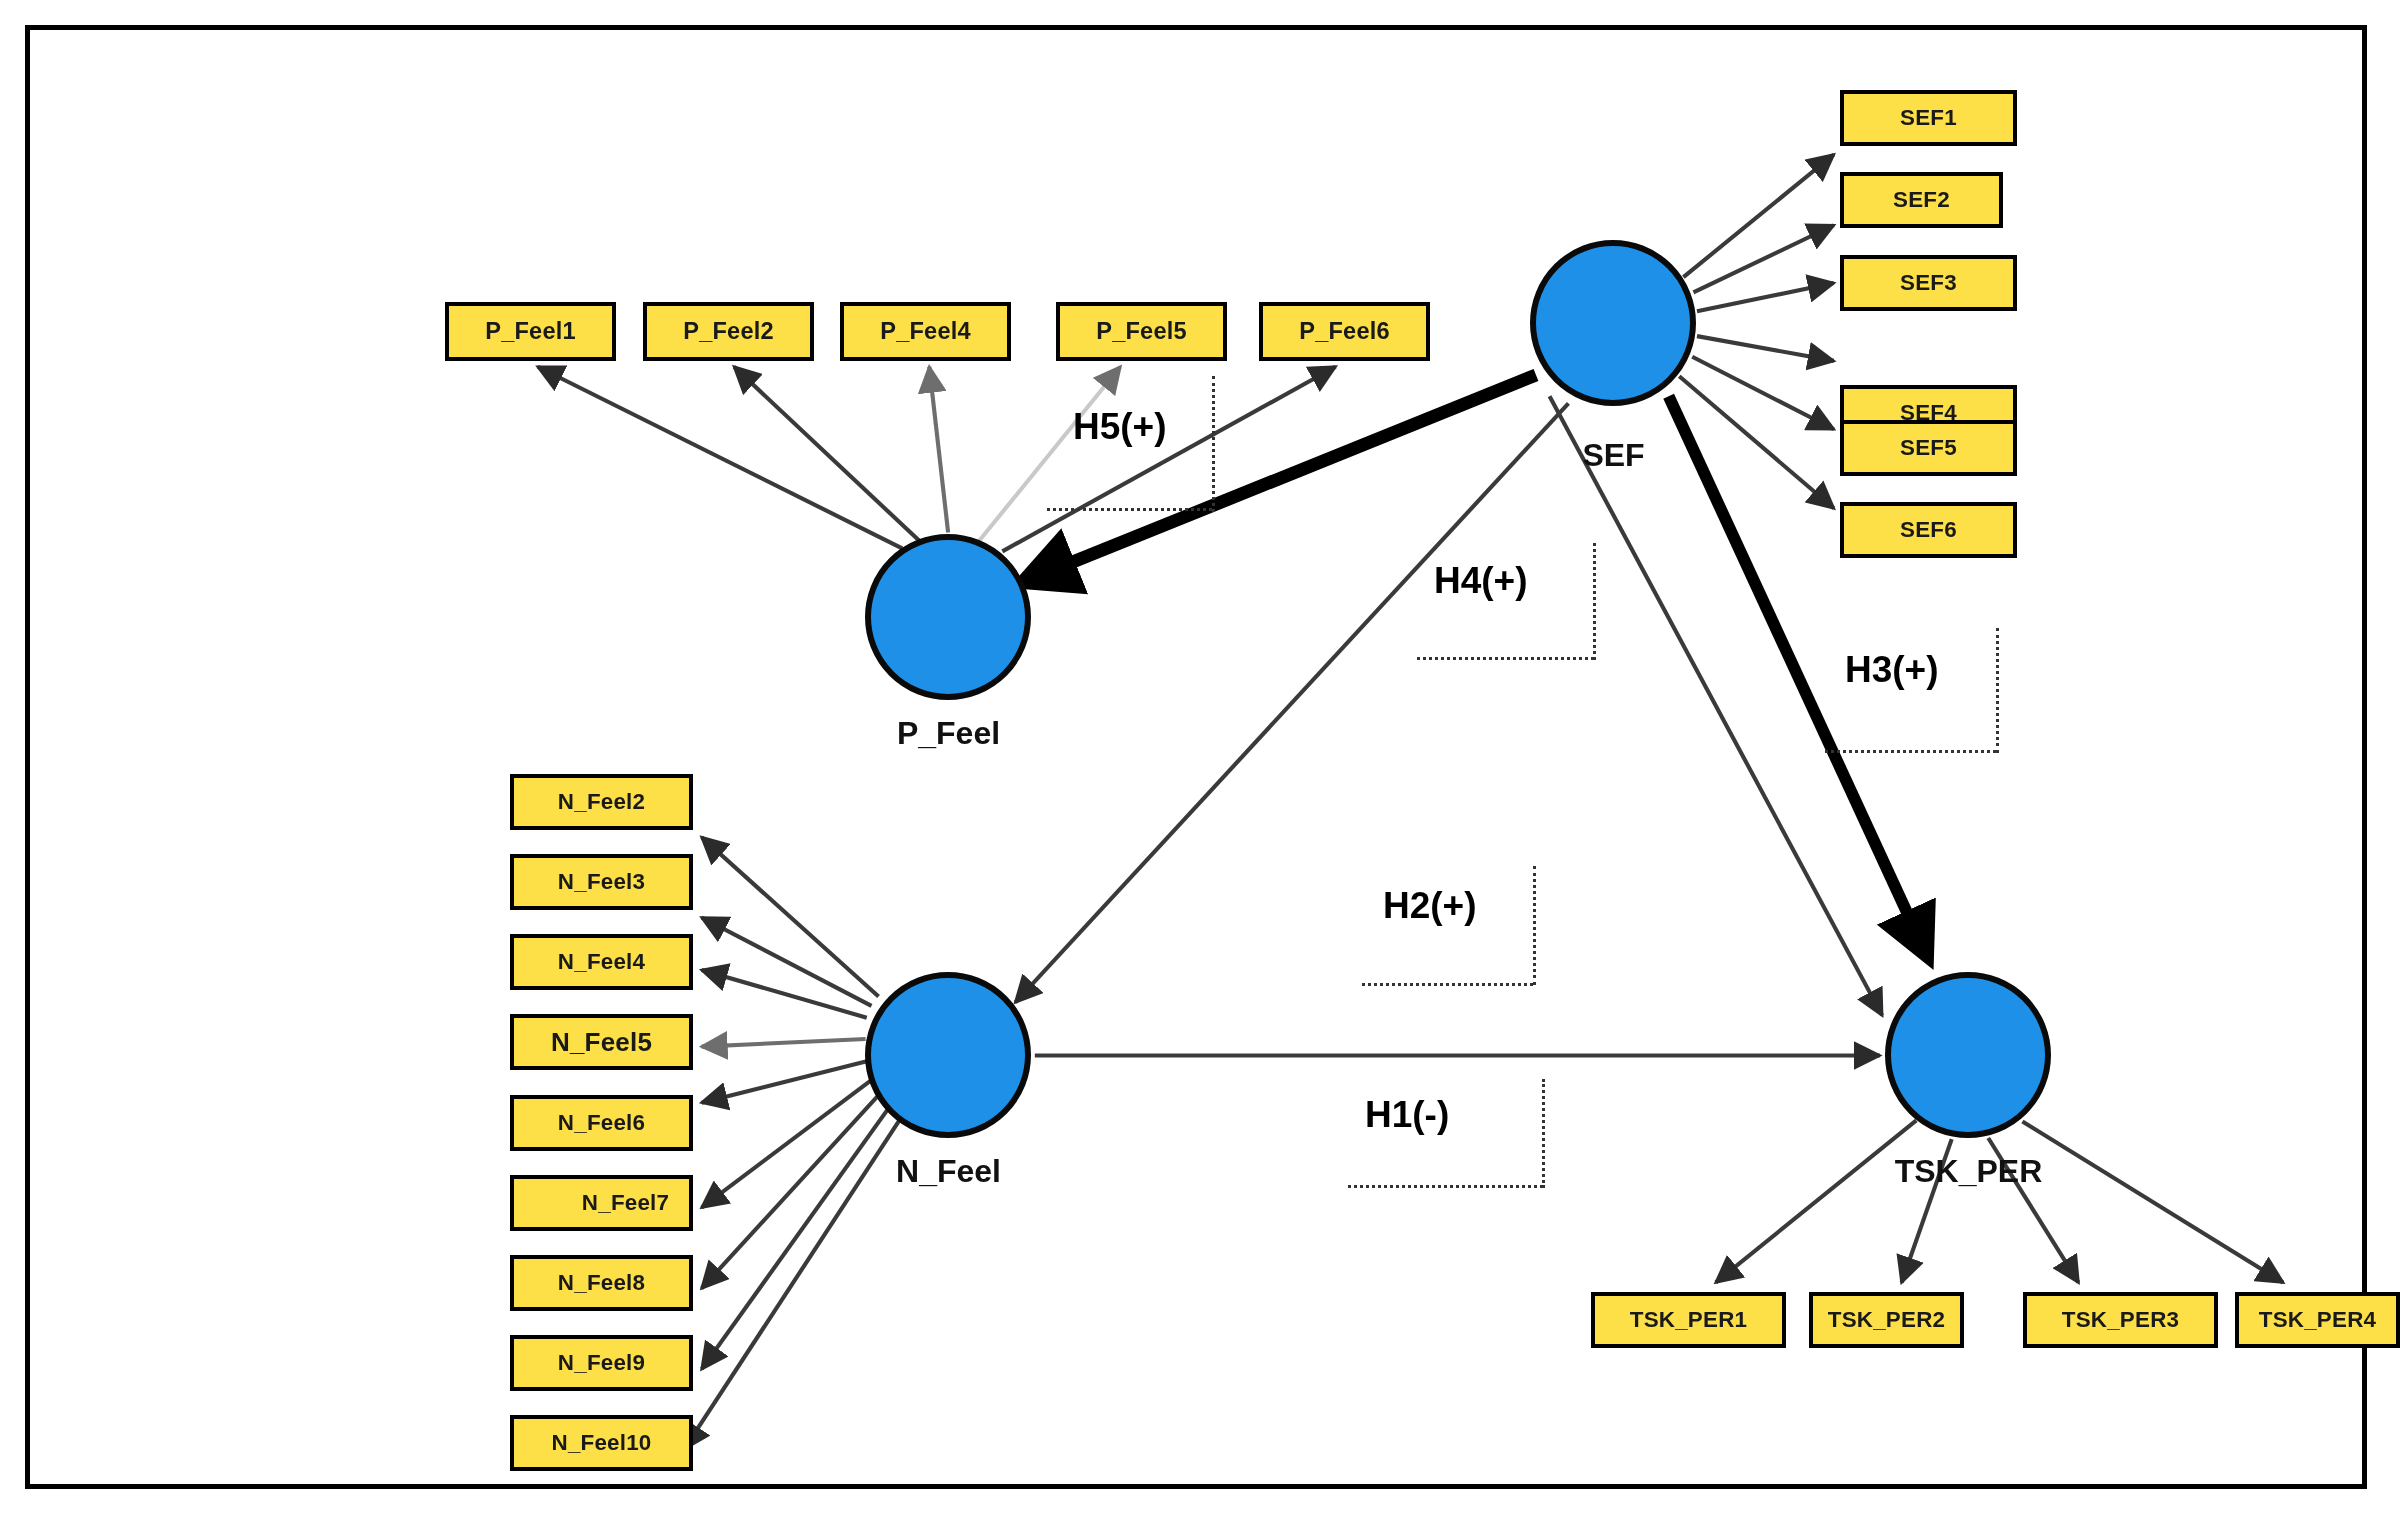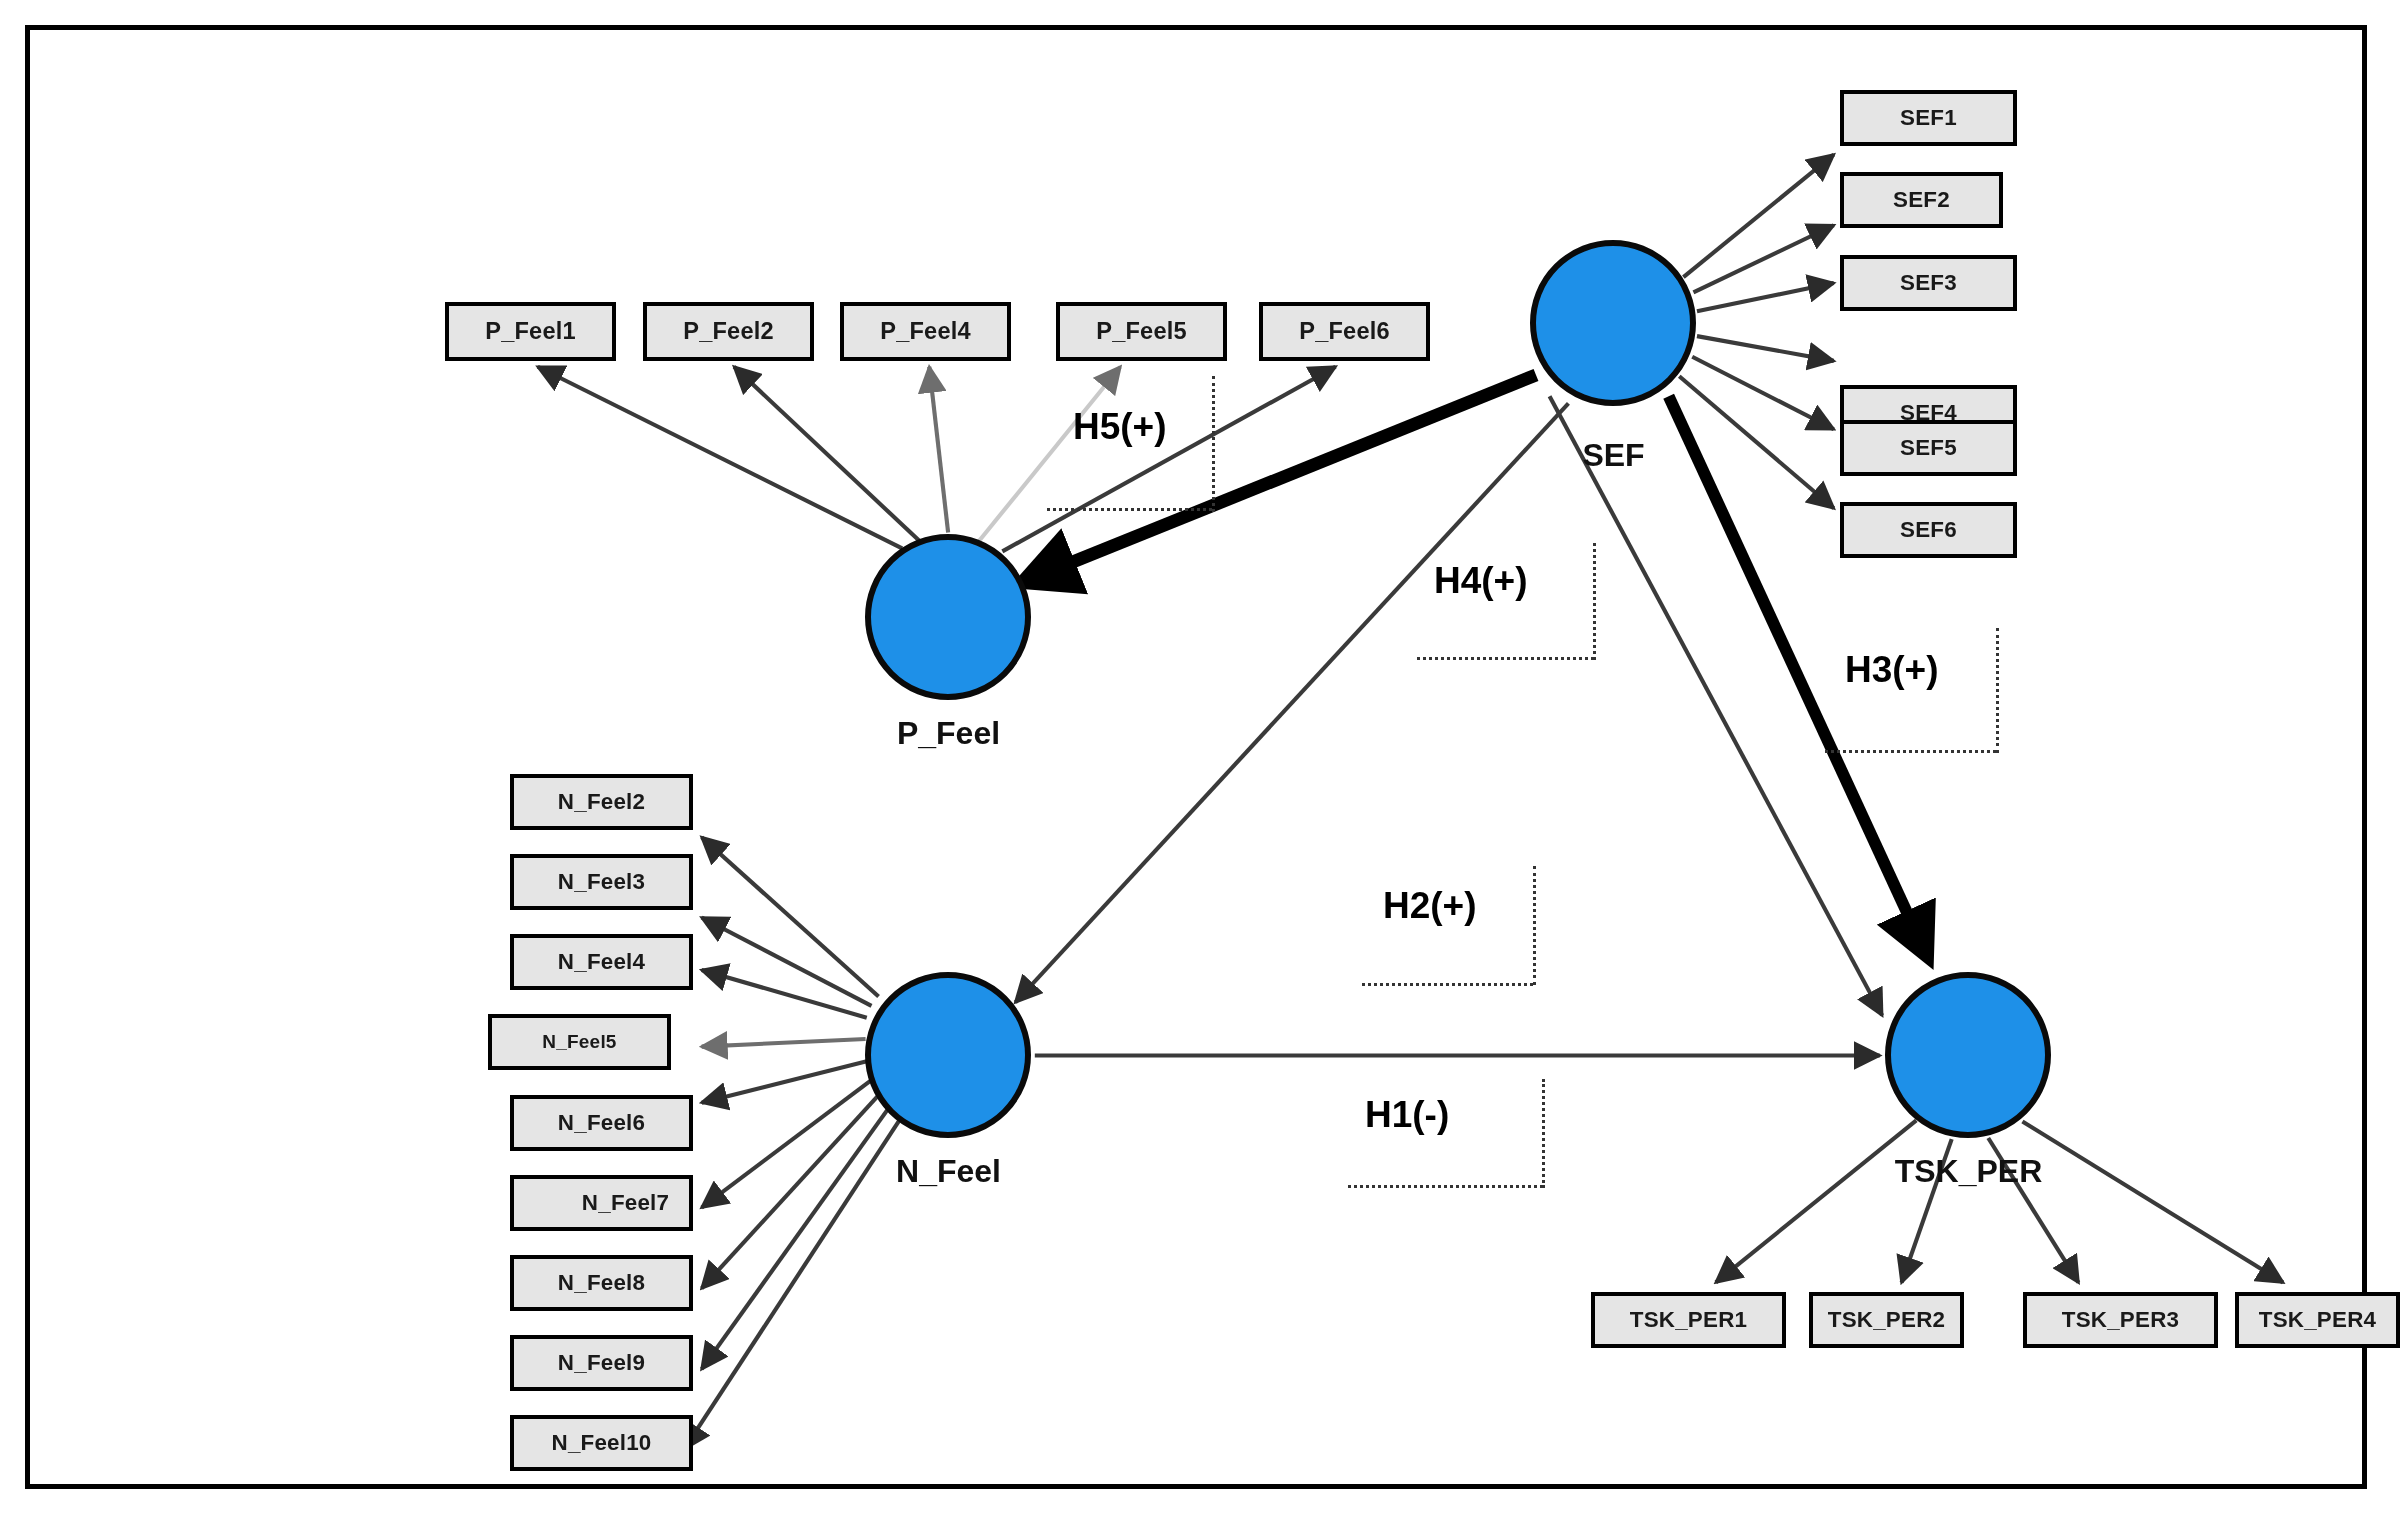--- a/index.html
+++ b/index.html
@@ -1,20 +1,20 @@
 <!DOCTYPE html>
 <html style="font-size:9.4px"><head>
 <meta charset="utf-8">
 <style>
   html,body{margin:0;padding:0;background:#ffffff;}
   body{width:2401px;height:1526px;font-family:"Liberation Sans",sans-serif;overflow:hidden;}
   #canvas{position:relative;width:2401px;height:1526px;background:#ffffff;}
   #frame{position:absolute;left:25px;top:25px;width:2342px;height:1464px;border:5.3px solid #000000;box-sizing:border-box;background:#ffffff;}
   #svg-layer{position:absolute;left:0;top:0;width:2401px;height:1526px;}
-  .node-box{position:absolute;background:#e5e5e5;border:4.1px solid #000000;box-sizing:border-box;
+  .node-box{position:absolute;background:#fde047;border:4.1px solid #000000;box-sizing:border-box;
             display:flex;align-items:center;justify-content:center;
             font-weight:bold;color:#1a1a1a;letter-spacing:0.2px;}
   .node-box span{display:block;white-space:nowrap;}
   .latent{position:absolute;border-radius:50%;background:#1E90E8;border:6.5px solid #0a0a0a;box-sizing:border-box;}
   .latent-label{position:absolute;font-weight:bold;color:#111111;white-space:nowrap;text-align:center;}
   .hyp-label{position:absolute;font-weight:bold;color:#000000;white-space:nowrap;}
   .brk{position:absolute;}
   .brk-h{border-top:3.5px dotted #333333;}
   .brk-v{border-left:3.5px dotted #333333;}
 </style>
@@ -118,21 +118,21 @@
       </div>
       <div class="node-box" style="left: 510px; top: 774px; width: 183px; height: 56px; font-size: 22.4px;">
         <span>N_Feel2</span>
       </div>
       <div class="node-box" style="left: 510px; top: 854px; width: 183px; height: 56px; font-size: 22.4px;">
         <span>N_Feel3</span>
       </div>
       <div class="node-box" style="left: 510px; top: 934px; width: 183px; height: 56px; font-size: 22.4px;">
         <span>N_Feel4</span>
       </div>
-      <div class="node-box" style="left: 488px; top: 1014px; width: 183px; height: 56px; font-size: 19px;">
+      <div class="node-box" style="left: 510px; top: 1014px; width: 183px; height: 56px; font-size: 26px;">
         <span>N_Feel5</span>
       </div>
       <div class="node-box" style="left: 510px; top: 1095px; width: 183px; height: 56px; font-size: 22.4px;">
         <span>N_Feel6</span>
       </div>
       <div class="node-box" style="left: 510px; top: 1175px; width: 183px; height: 56px; font-size: 22.4px; padding-left: 48px;">
         <span>N_Feel7</span>
       </div>
       <div class="node-box" style="left: 510px; top: 1255px; width: 183px; height: 56px; font-size: 22.4px;">
         <span>N_Feel8</span>

